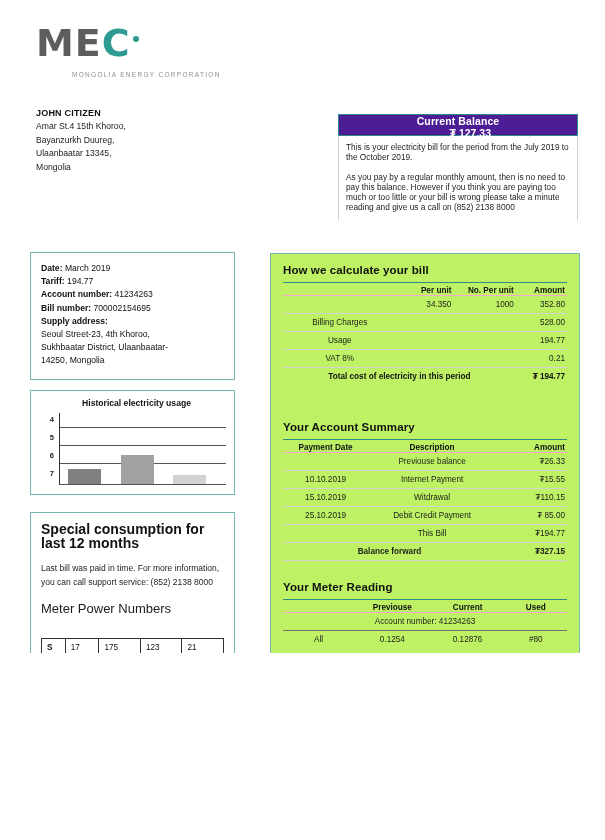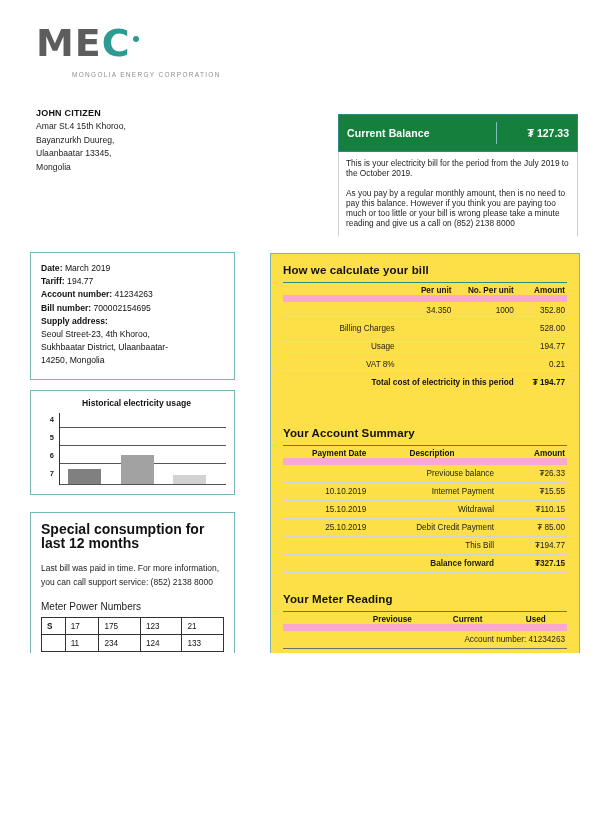--- a/index.html
+++ b/index.html
@@ -53,25 +53,26 @@
     letter-spacing: .2px; margin-bottom: 2px;
   }
   .cust-line { font-size: 8.6px; line-height: 13.5px; color: #1c1c1c; }
 
   
   .balance-panel {
     position: absolute; left: 338px; top: 114px; width: 240px;
   }
   .balance-head {
     display: flex; align-items: center;
-    background: #15803d;
+    background: #4c1d95;
     height: 22px;
     color: #ffffff;
-    padding: 18px 8px;
+    padding: 0 8px;
     border: 1px solid #2d8a85;
+    flex-direction: column;
   }
   .balance-head .bh-label {
     font-size: 10.5px; font-weight: 700; flex: 1; letter-spacing: .1px;
   }
   .balance-head .bh-div {
     width: 1px; height: 22px; background: #7fc0bc; margin: 0 6px;
   }
   .balance-head .bh-amount {
     font-size: 10.5px; font-weight: 700; text-align: right; min-width: 66px;
   }
@@ -139,61 +140,61 @@
 
   
   .sp-title {
     font-size: 14px; font-weight: 700; line-height: 13.5px;
     color: #111; margin-bottom: 11px;
   }
   .sp-text {
     font-size: 8.5px; line-height: 14px; color: #1c1c1c; margin-bottom: 12px;
   }
   .sp-meter-title {
-    font-size: 10px; color: #1c1c1c; margin-bottom: 5px;
+    font-size: 13px; color: #1c1c1c; margin-bottom: 22px;
   }
   table.meter {
     border-collapse: collapse; width: 100%;
   }
   table.meter td {
     border: 1px solid #333;
     height: 17px;
     font-size: 8.2px;
     padding: 0 5px;
     color: #111;
   }
   table.meter td.mcell-first { font-weight: 700; width: 13%; }
 
   
   .rpanel {
     position: absolute; left: 270px; top: 253px; width: 310px; height: 495px;
-    border: 1px solid #79b7b4; background: #fde047;
+    border: 1px solid #79b7b4; background: #bef264;
     padding: 10px 12px 10px 12px;
   }
   .sec-title {
     font-size: 11.5px; font-weight: 700; color: #111; letter-spacing: .1px;
   }
   table.ftab {
     width: 100%; border-collapse: collapse; margin-top: 6px;
   }
   table.ftab th {
     font-size: 8.2px; font-weight: 700; color: #111;
     padding: 3px 2px 0 2px;
     border-top: 1.6px solid #2d8a85;
-    border-bottom: 7px solid #f9a8d4;
+    border-bottom: 1px solid #f9a8d4;
   }
   table.ftab td {
     font-size: 8.2px; color: #1c1c1c;
     padding: 4px 2px 4px 2px;
     border-bottom: 1px solid #d3d3d3;
   }
   table.ftab tr.total td {
     font-weight: 700; color: #111; border-bottom: none;
   }
-  .ta-l { text-align: right; margin-top: 8px; }
+  .ta-l { text-align: center; margin-top: 8px; }
   .ta-c { text-align: center; }
   .ta-r { text-align: right; }
   .gap-lg { height: 36px; }
   .gap-md { height: 20px; }
 
   table.ftab td.acct-wide { border-bottom: 1.6px solid #6e6e6e; }
   table.ftab tr.boldrow td { font-weight: 700; }
 
   
   .watermark {

